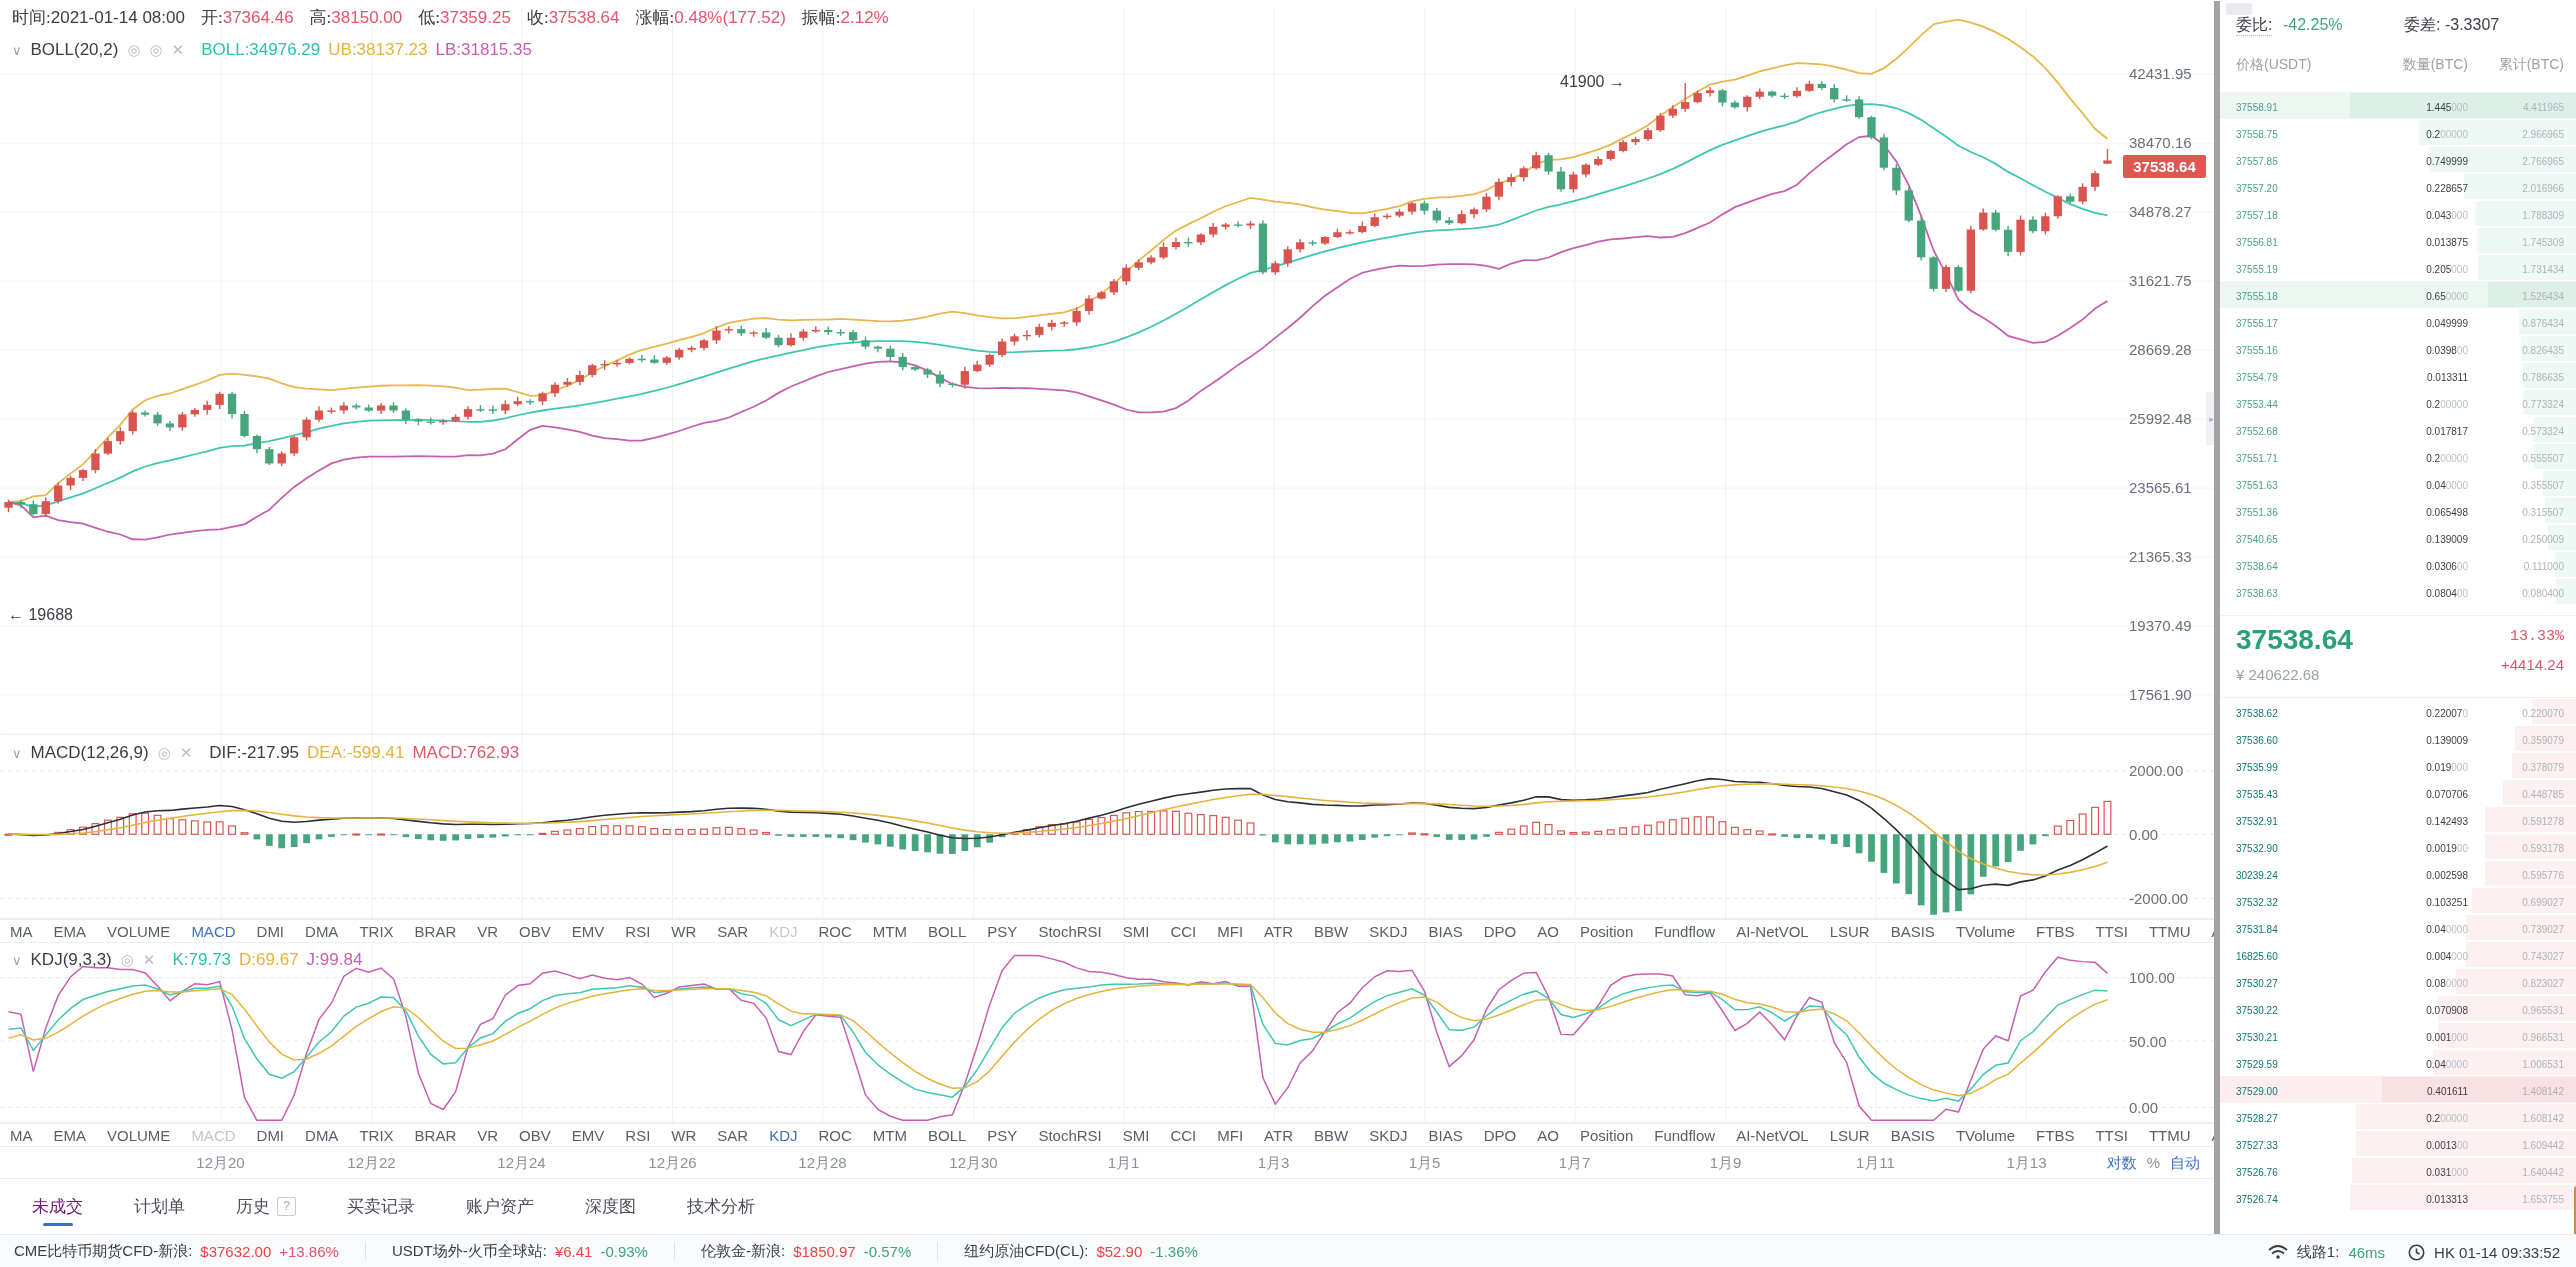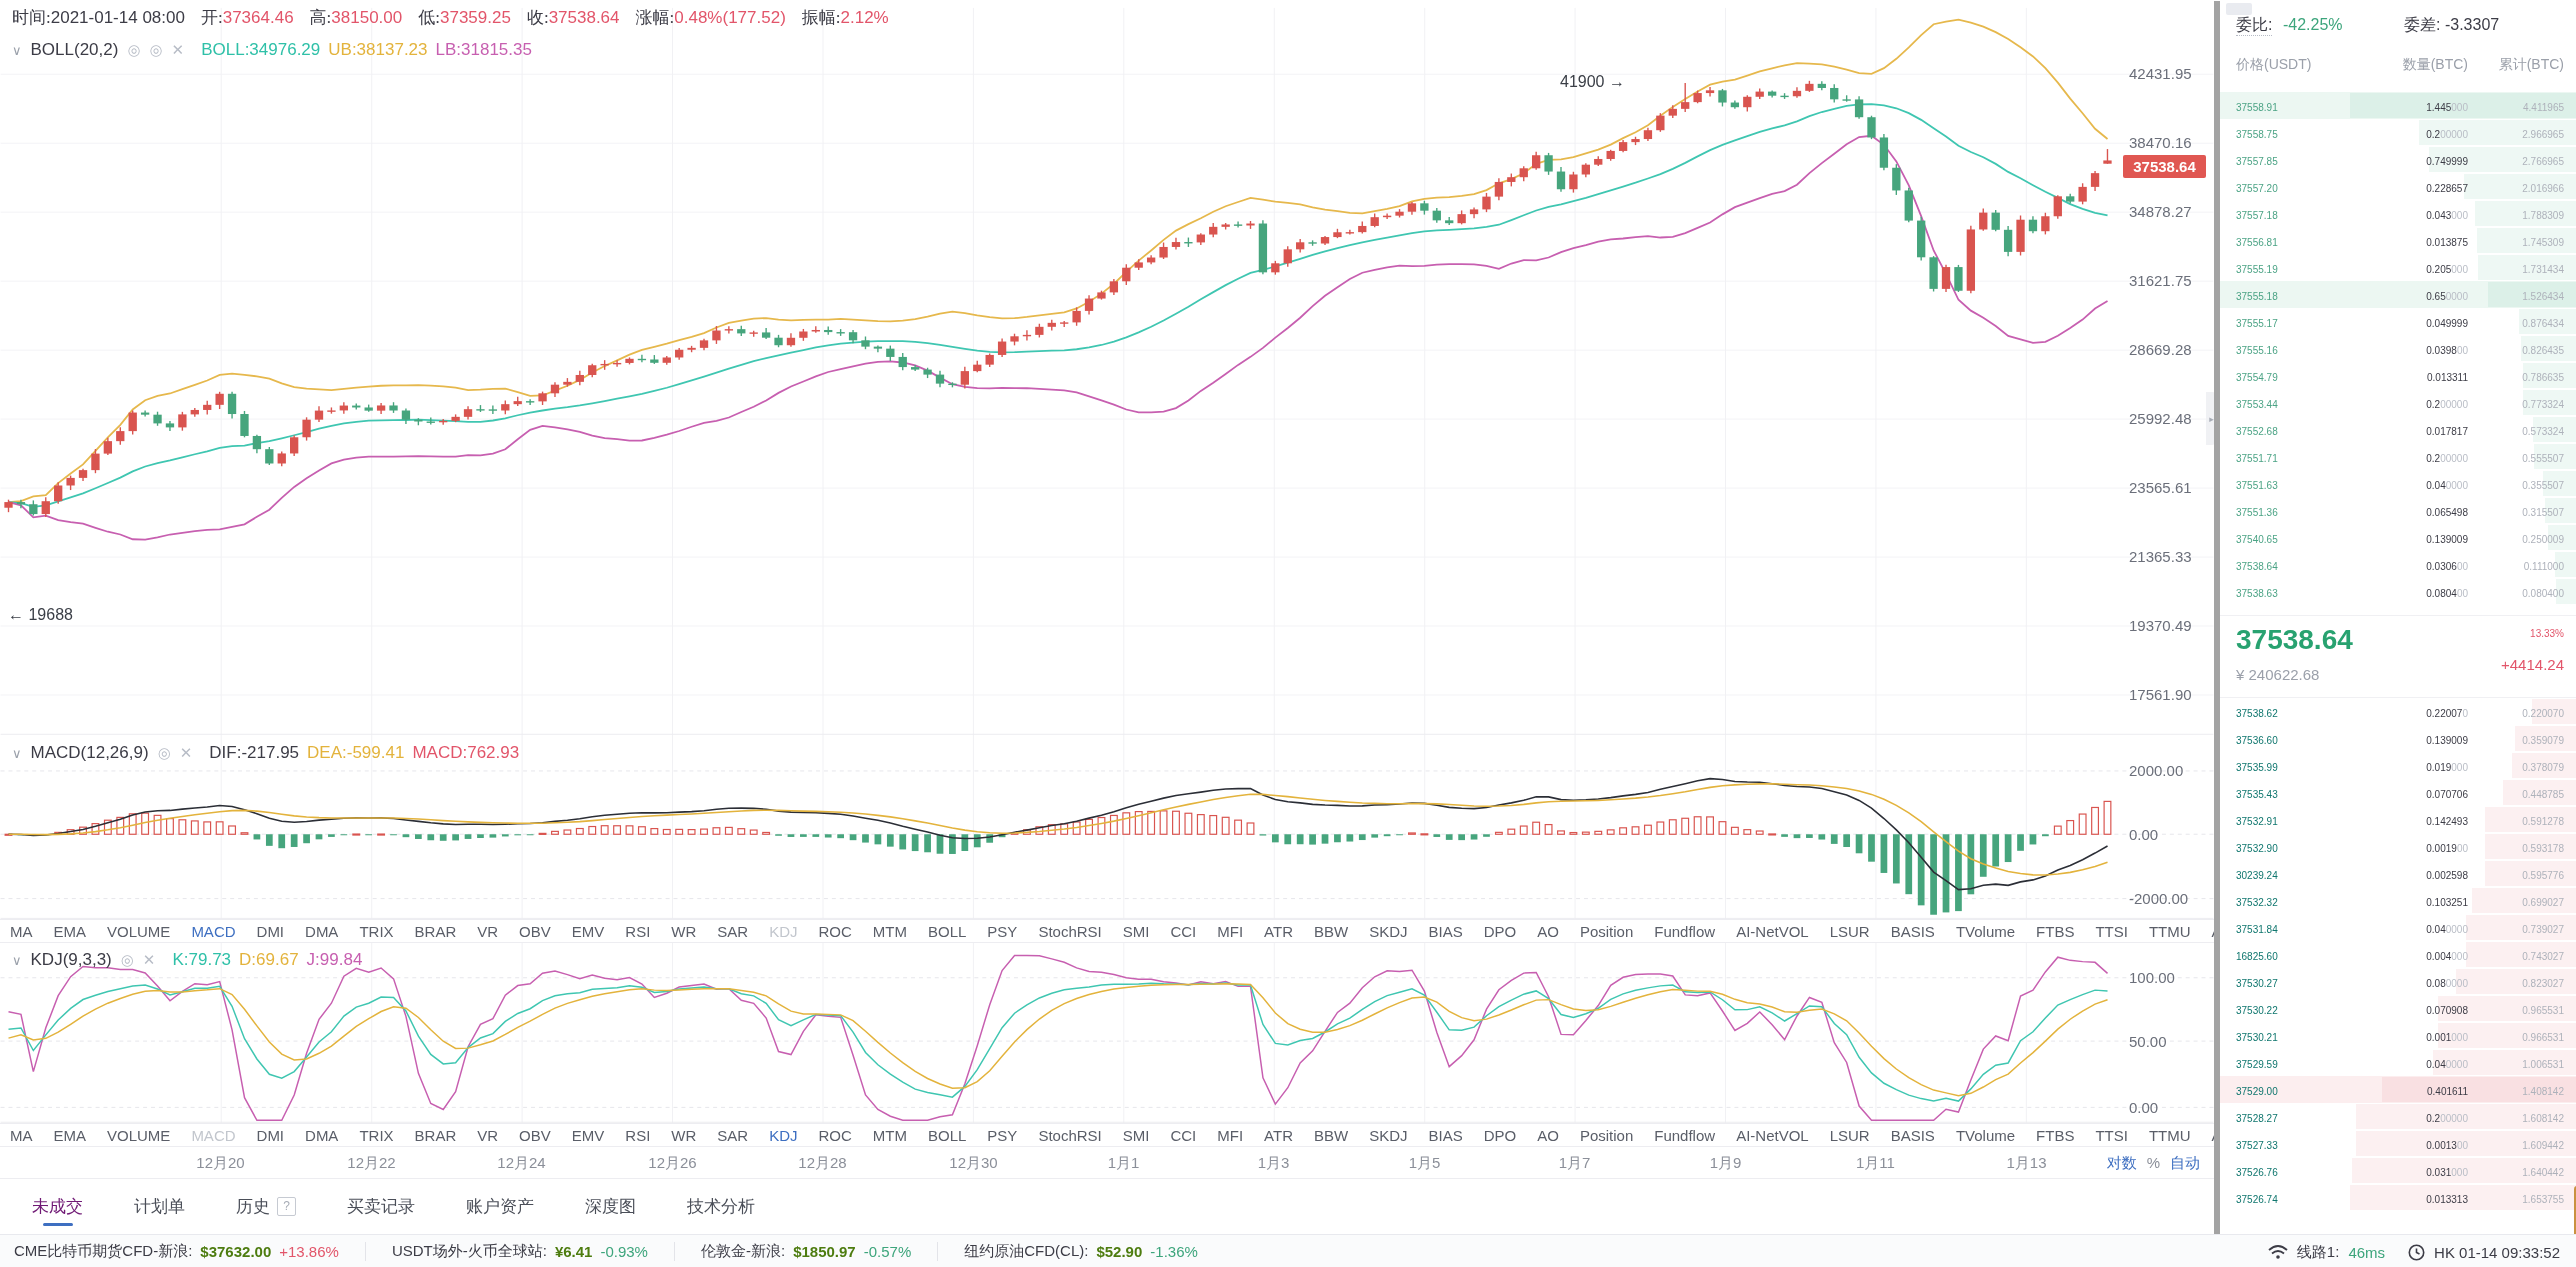--- a/index.html
+++ b/index.html
@@ -43,21 +43,21 @@
   .btab.active{color:#701a75;}
   .btab.active:after{content:"";position:absolute;left:50%;transform:translateX(-50%);bottom:8px;width:30px;height:3px;background:#3e6fc1;border-radius:2px;}
   .btab .help{display:inline-block;width:17px;height:17px;border:1px solid #c6cad2;color:#a7acb6;font-size:12px;
     line-height:17px;text-align:center;border-radius:2px;margin-left:7px;}
   
   #status-bar{position:absolute;left:0;top:1234px;width:2576px;height:34px;background:#fafbfc;border-top:1px solid #e8e9ee;
     display:flex;align-items:center;font-size:15px;box-sizing:border-box;}
   #status-quotes{display:flex;align-items:center;padding-left:14px;}
   .sitem{display:flex;align-items:center;border-right:1px solid #e3e4e9;padding:0 26px 0 0;margin-right:26px;}
   .sitem:last-child{border-right:none;}
-  .slab{color:#3c3c46;margin-right:8px;} .sval{color:#4d7c0f;margin-right:8px;font-weight:bold;}
+  .slab{color:#3c3c46;margin-right:8px;} .sval{color:#ef4444;margin-right:8px;}
   .schg.red{color:#e2556a;} .schg.green{color:#3da57c;}
   #status-right{position:absolute;right:16px;top:0;height:34px;display:flex;align-items:center;gap:9px;color:#3c3c46;}
   #latency{color:#3da57c;}
   
   #order-book{position:absolute;left:2214px;top:1px;width:362px;height:1234px;border-left:6px solid #a3a3a3;background:#fff;overflow:hidden;}
   #ob-mini-tab{position:absolute;left:6px;top:2px;width:26px;height:12px;background:#e9ebf0;border-radius:2px;}
   #ob-head{position:absolute;left:16px;top:14px;font-size:16px;color:#3c3c46;}
   #ob-head .dot-u{border-bottom:1px dotted #b7bcc6;padding-bottom:2px;}
   #ob-head .grn{color:#3da57c;margin-left:6px;}
   #ob-diff{position:absolute;left:184px;top:14px;font-size:16px;color:#3c3c46;}
@@ -72,21 +72,21 @@
   .obrow.ask .depth{background:rgba(72,176,128,0.09);}
   .obrow.bid .depth{background:rgba(224,85,95,0.09);}
   .obrow.ask.hl{background:rgba(72,176,128,0.10);}
   .obrow.bid.hl{background:rgba(224,85,95,0.10);}
   .obrow .obp{position:relative;} .obrow .obq,.obrow .obc{position:relative;text-align:right;}
   .obrow.ask .obp{color:#4ba385;} .obrow.bid .obp{color:#0f766e;}
   .obrow .obq{color:#3c3c46;} .obrow .obq .zeros{color:#b9bdc6;}
   .obrow .obc{color:#aeb2bb;}
   #ob-last{position:absolute;left:0;top:614px;width:100%;height:83px;border-top:1px solid #f0f0f3;border-bottom:1px solid #f0f0f3;box-sizing:border-box;}
   #ob-last-price{position:absolute;left:16px;top:8px;font-size:28px;font-weight:bold;color:#28a270;}
-  #ob-last-pct{position:absolute;right:18px;top:12px;font-size:10px;color:#e2556a;}
+  #ob-last-pct{position:absolute;right:18px;top:12px;font-size:15px;color:#e2556a;font-family:Liberation Mono, monospace;}
   #ob-last-cny{position:absolute;left:16px;top:50px;font-size:15px;color:#9ba0aa;}
   #ob-last-chg{position:absolute;right:18px;top:40px;font-size:15px;color:#e2556a;}
   #ob-scroll{position:absolute;right:1px;top:1185px;width:7px;height:82px;background:#c9913f;border-radius:3px;}
   #divider-handle{position:absolute;left:2206px;top:392px;width:11px;height:53px;background:#f0f1f4;border-radius:0 5px 5px 0;
     color:#a7acb6;font-size:9px;display:flex;align-items:center;justify-content:center;}
 </style>
 </head>
 <body>
 
 <div id="app">

